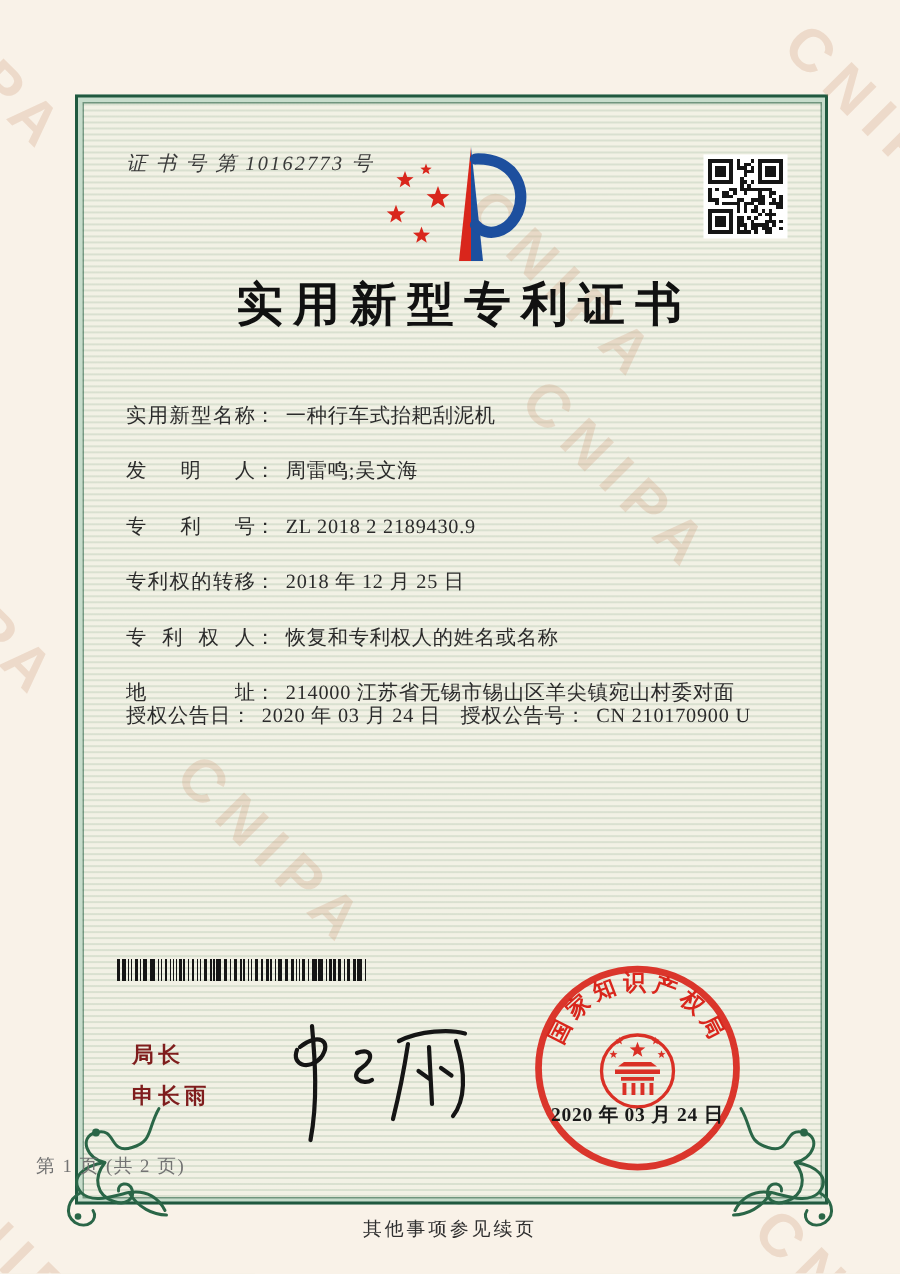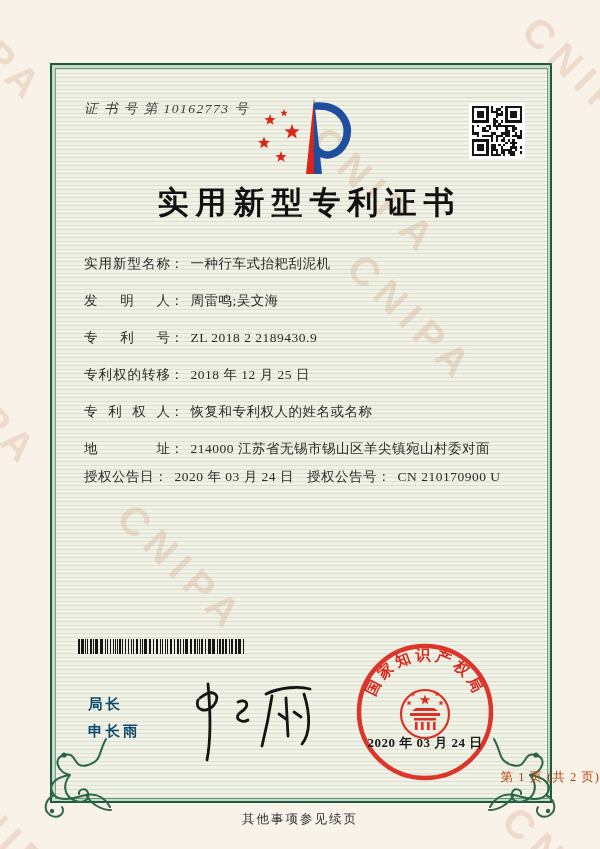--- a/index.html
+++ b/index.html
@@ -28,42 +28,42 @@
 
   .qr{left:469px;top:103px;width:50px;height:50px;background:#fff;padding:3px;}
 
   .logo{left:256px;top:94px;width:100px;height:86px;}
 
   .title{left:0;right:0;top:182px;text-align:center;font-size:31px;font-weight:bold;
          letter-spacing:7px;padding-left:19px;color:#111;}
 
   .fields{left:84px;top:255px;width:452px;font-size:13.5px;color:#2b2b2b;}
   .frow{position:absolute;left:0;white-space:nowrap;}
-  .f-label{display:inline-block;width:86px;text-align:justify;text-align-last:justify;text-justify:inter-character;}
+  .f-label{display:inline-block;width:86px;text-align:justify;text-align-last:justify;text-justify:inter-character;margin-top:13px;}
   .f-colon{display:inline-block;}
   .f-value{margin-left:7px;letter-spacing:0.5px;}
   .grant-col2{position:absolute;left:223px;top:213px;white-space:nowrap;}
   .g-label{letter-spacing:0.5px;}
 
   .paras{left:76px;top:494px;width:450px;font-size:12.8px;line-height:21.5px;
          text-align:justify;color:#1f1f1f;}
   .paras p{margin:0;text-indent:2em;}
 
   .barcode{left:78px;top:639px;width:168px;height:15px;}
 
   .signer{left:88px;top:691px;font-family:"Liberation Sans","DejaVu Sans",sans-serif;
-          font-weight:700;font-size:14.5px;letter-spacing:3px;color:#0c4a6e;line-height:27px;}
+          font-weight:700;font-size:14.5px;letter-spacing:3px;color:#7f1d1d;line-height:27px;}
 
   .signature{left:178px;top:672px;}
 
   .seal{left:355px;top:642px;width:140px;height:140px;z-index:9;}
   .seal-date{left:355px;top:734px;width:140px;text-align:center;font-size:13px;
              font-weight:bold;color:#1a1a1a;letter-spacing:0.5px;z-index:11;}
 
-  .page-no{left:0;right:0;top:769px;text-align:right;font-size:12.5px;color:#c2410c;letter-spacing:1px;}
+  .page-no{left:0;right:0;top:769px;text-align:left;font-size:12.5px;color:#737373;letter-spacing:1px;padding-left:24px;}
   .footer-note{left:0;right:0;top:811px;text-align:center;font-size:12.5px;color:#2f2f2f;letter-spacing:2px;}
 </style>
 </head>
 <body>
 
 <div class="page">
 
   <span class="wm" style="left:-60px;top:-34px">CNIPA</span>
   <span class="wm" style="left:545px;top:8px">CNIPA</span>
   <span class="wm" style="left:334px;top:118px">CNIPA</span>

